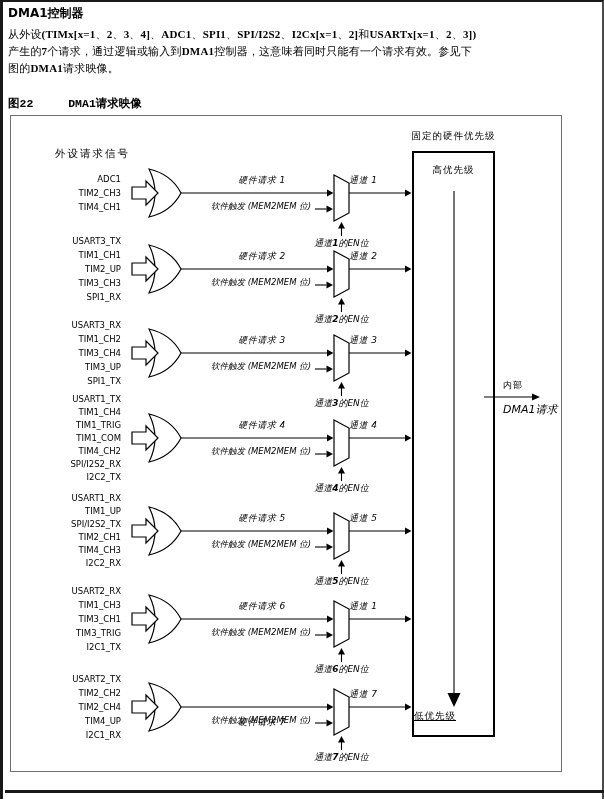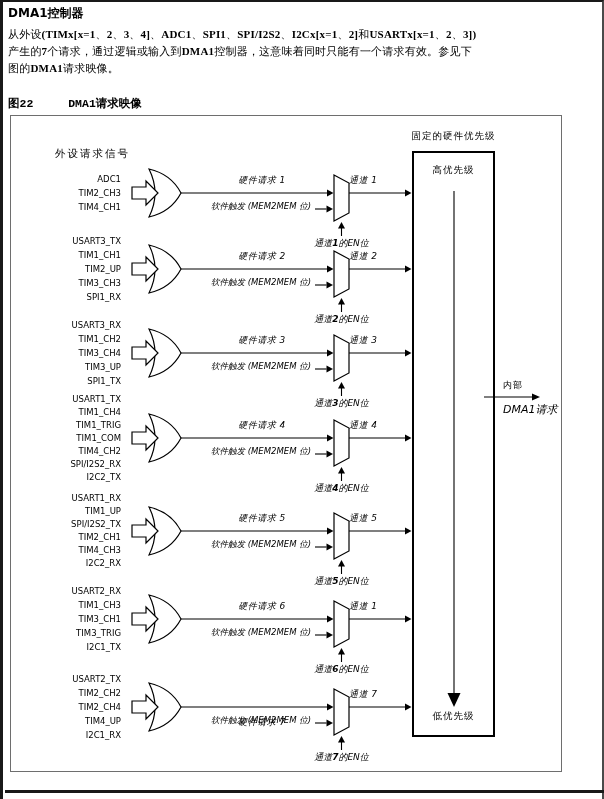--- a/index.html
+++ b/index.html
@@ -33,21 +33,21 @@
 
   .fig-label { position:absolute; white-space:nowrap; }
   .peripheral-signals { left:44px; top:31px; font-size:10.5px; letter-spacing:2px; }
   .fixed-priority { left:352px; top:14px; width:181px; text-align:center; font-size:9.5px; letter-spacing:1px; }
 
   .priority-box {
     position:absolute; left:401px; top:35px; width:83px; height:586px;
     border:2px solid #000; background:transparent;
   }
   .hi-pri { position:absolute; left:0; top:11px; width:100%; text-align:center; font-size:9.5px; letter-spacing:1px; }
-  .lo-pri { position:absolute; left:0; top:557px; width:100%; text-align:center; font-size:9.5px; letter-spacing:1px; }
+  .lo-pri { position:absolute; left:0; top:557px; width:100%; font-size:9.5px; letter-spacing:1px;text-decoration:underline; }
 
   .out-label-1 { left:492px; top:263px; font-size:9px; letter-spacing:1px;text-align:center; }
   .out-label-2 { left:492px; top:286px; font-size:11px;font-style:italic; }
 
   .plist { position:absolute; left:0; width:110px; text-align:right; font-size:8.5px; color:#000; }
   .pname { white-space:nowrap; }
   .lbl { position:absolute; font-size:9px; white-space:nowrap;font-style:italic; }
   .hwlbl { left:186px; width:130px; text-align:center; letter-spacing:0.5px; }
   .swlbl { left:148px; width:152px; text-align:right; font-size:8.5px; }
   .chlbl { left:338px; width:58px; letter-spacing:0.5px; }

